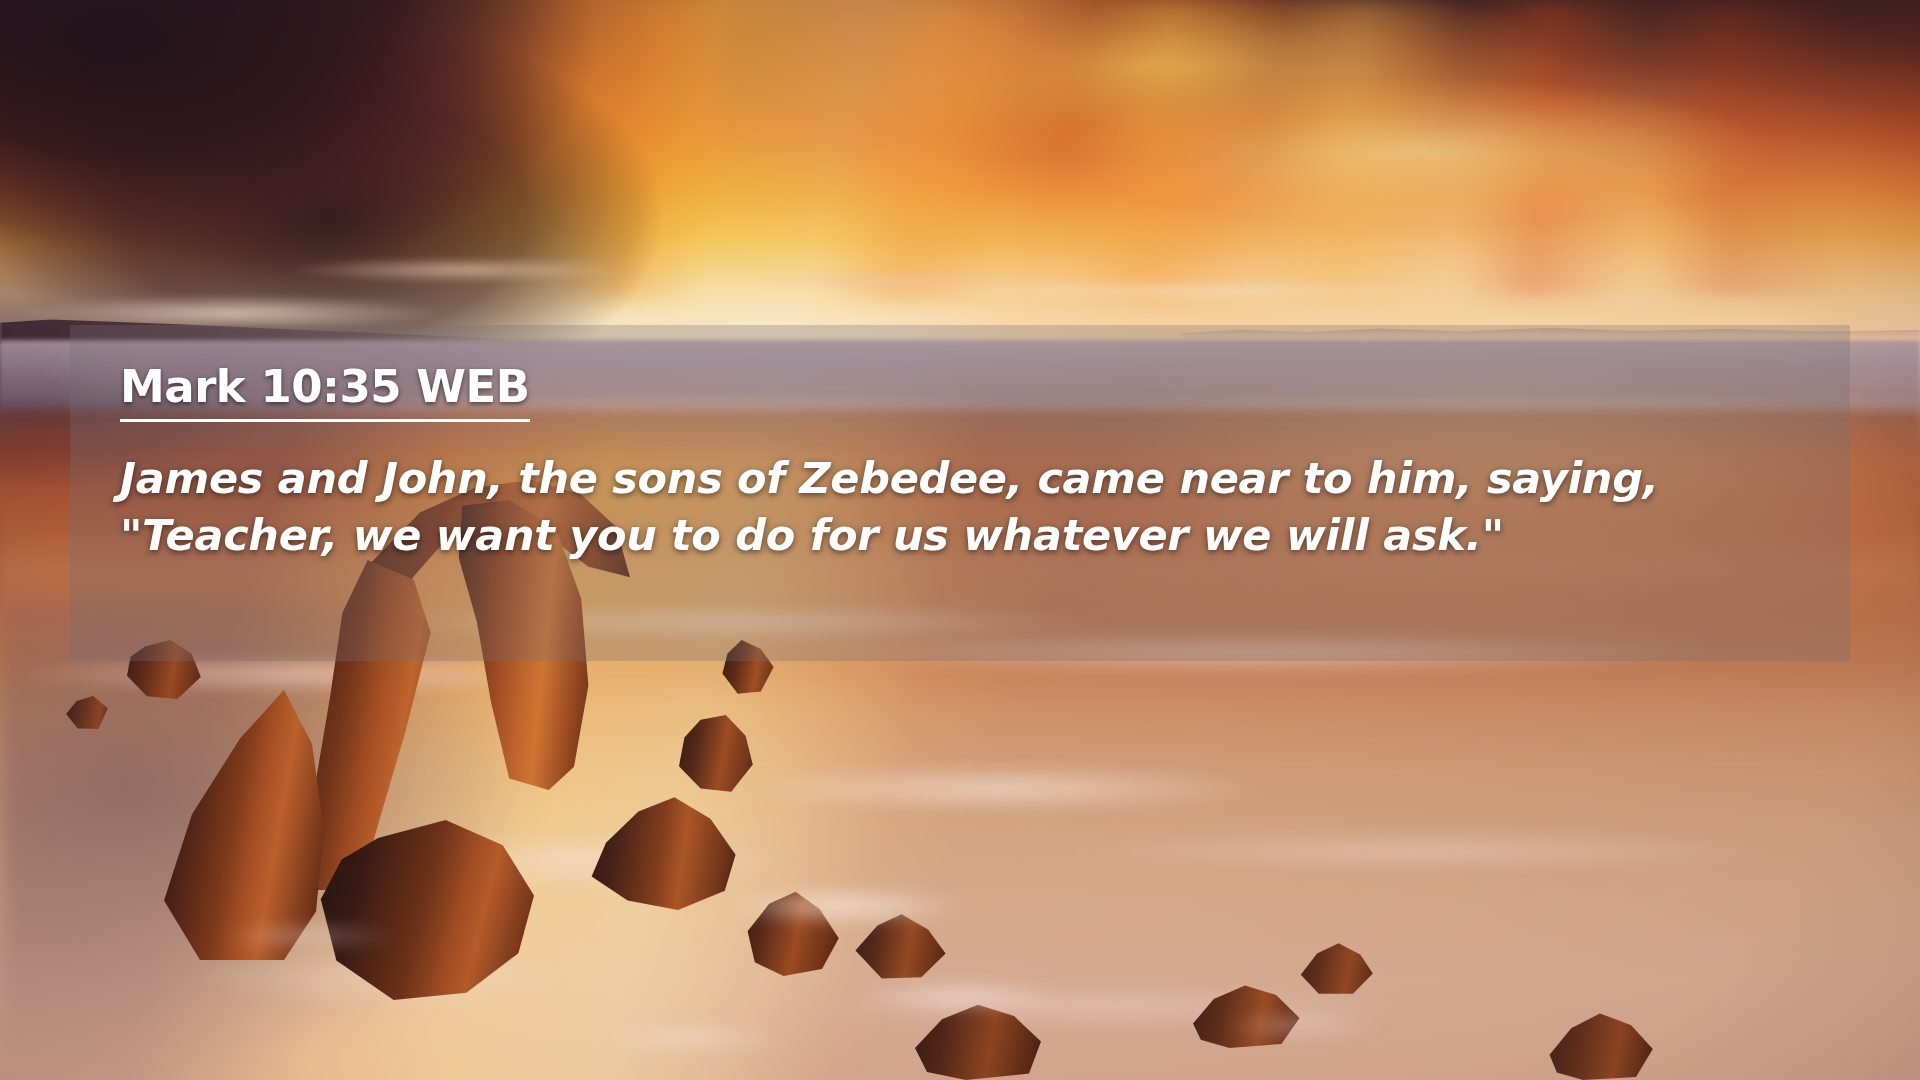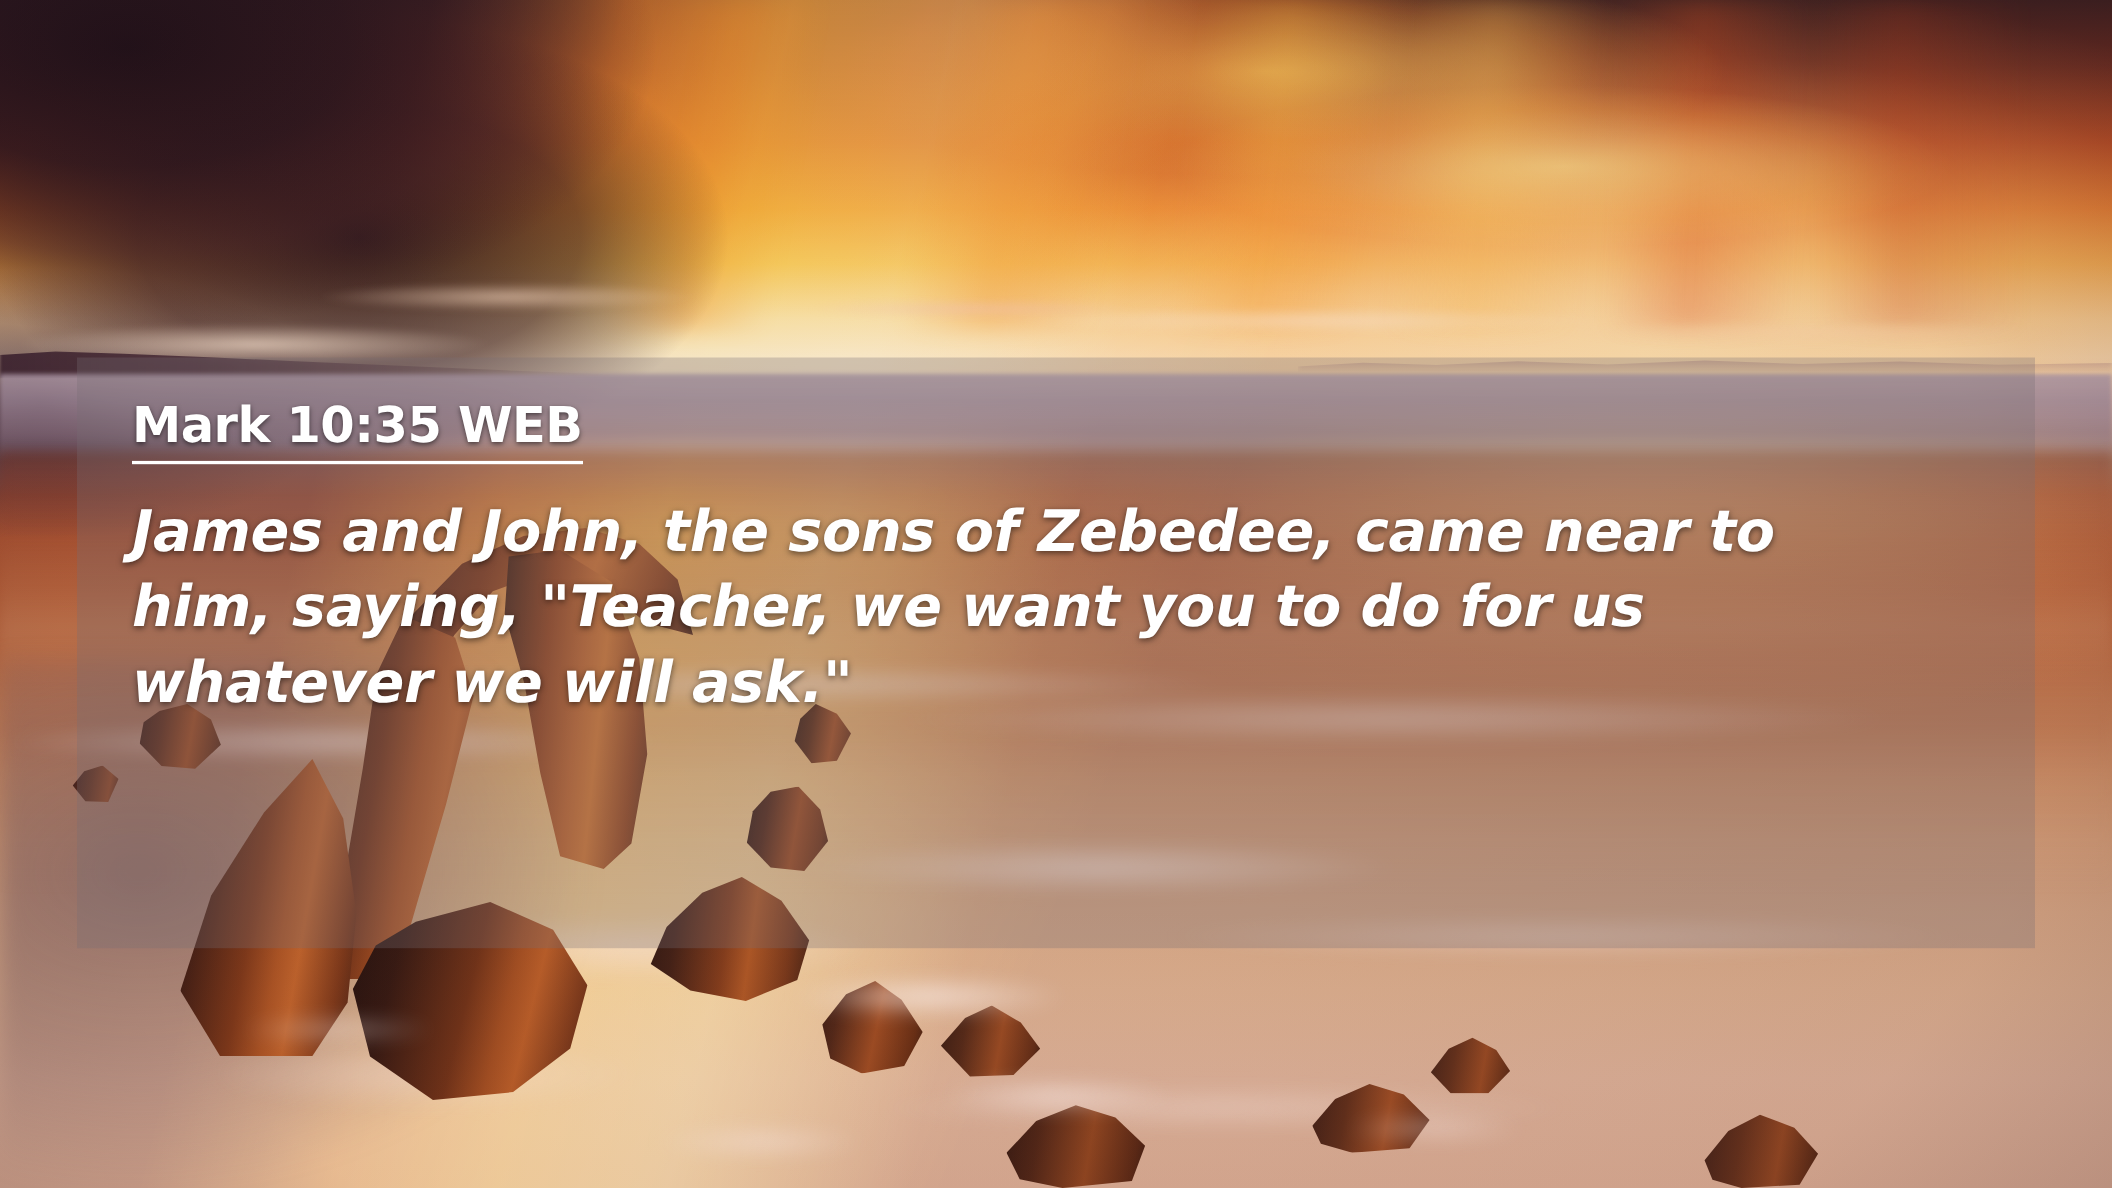--- a/index.html
+++ b/index.html
@@ -416,21 +416,21 @@
         rgba(120, 60, 60, 0.10) 70%,
         rgba(60, 30, 40, 0.26) 100%);
   }
 
   
   #verse-overlay {
     position: absolute;
     left: 70px;
     top: 325px;
     width: 1780px;
-    height: 537px;
+    height: 336px;
     background: rgba(118, 110, 116, 0.30);
     box-sizing: border-box;
     padding: 36px 50px 0 50px;
   }
 
   #verse-reference {
     margin: 0 0 6px 0;
     display: inline-block;
     font-family: "DejaVu Sans", sans-serif;
     font-weight: bold;
@@ -441,21 +441,21 @@
     border-bottom: 3px solid #ffffff;
     padding-bottom: 6px;
     text-shadow: 0 2px 5px rgba(0,0,0,0.55);
   }
 
   #verse-text {
     margin: 22px 0 0 0;
     font-family: "DejaVu Sans", sans-serif;
     font-style: italic;
     font-weight: bold;
-    font-size: 52px;
+    font-size: 43px;
     line-height: 1.32;
     color: #ffffff;
     letter-spacing: -0.3px;
     max-width: 1620px;
     text-shadow: 0 2px 6px rgba(0,0,0,0.55);
   }
 </style>
 </head>
 <body>
 

